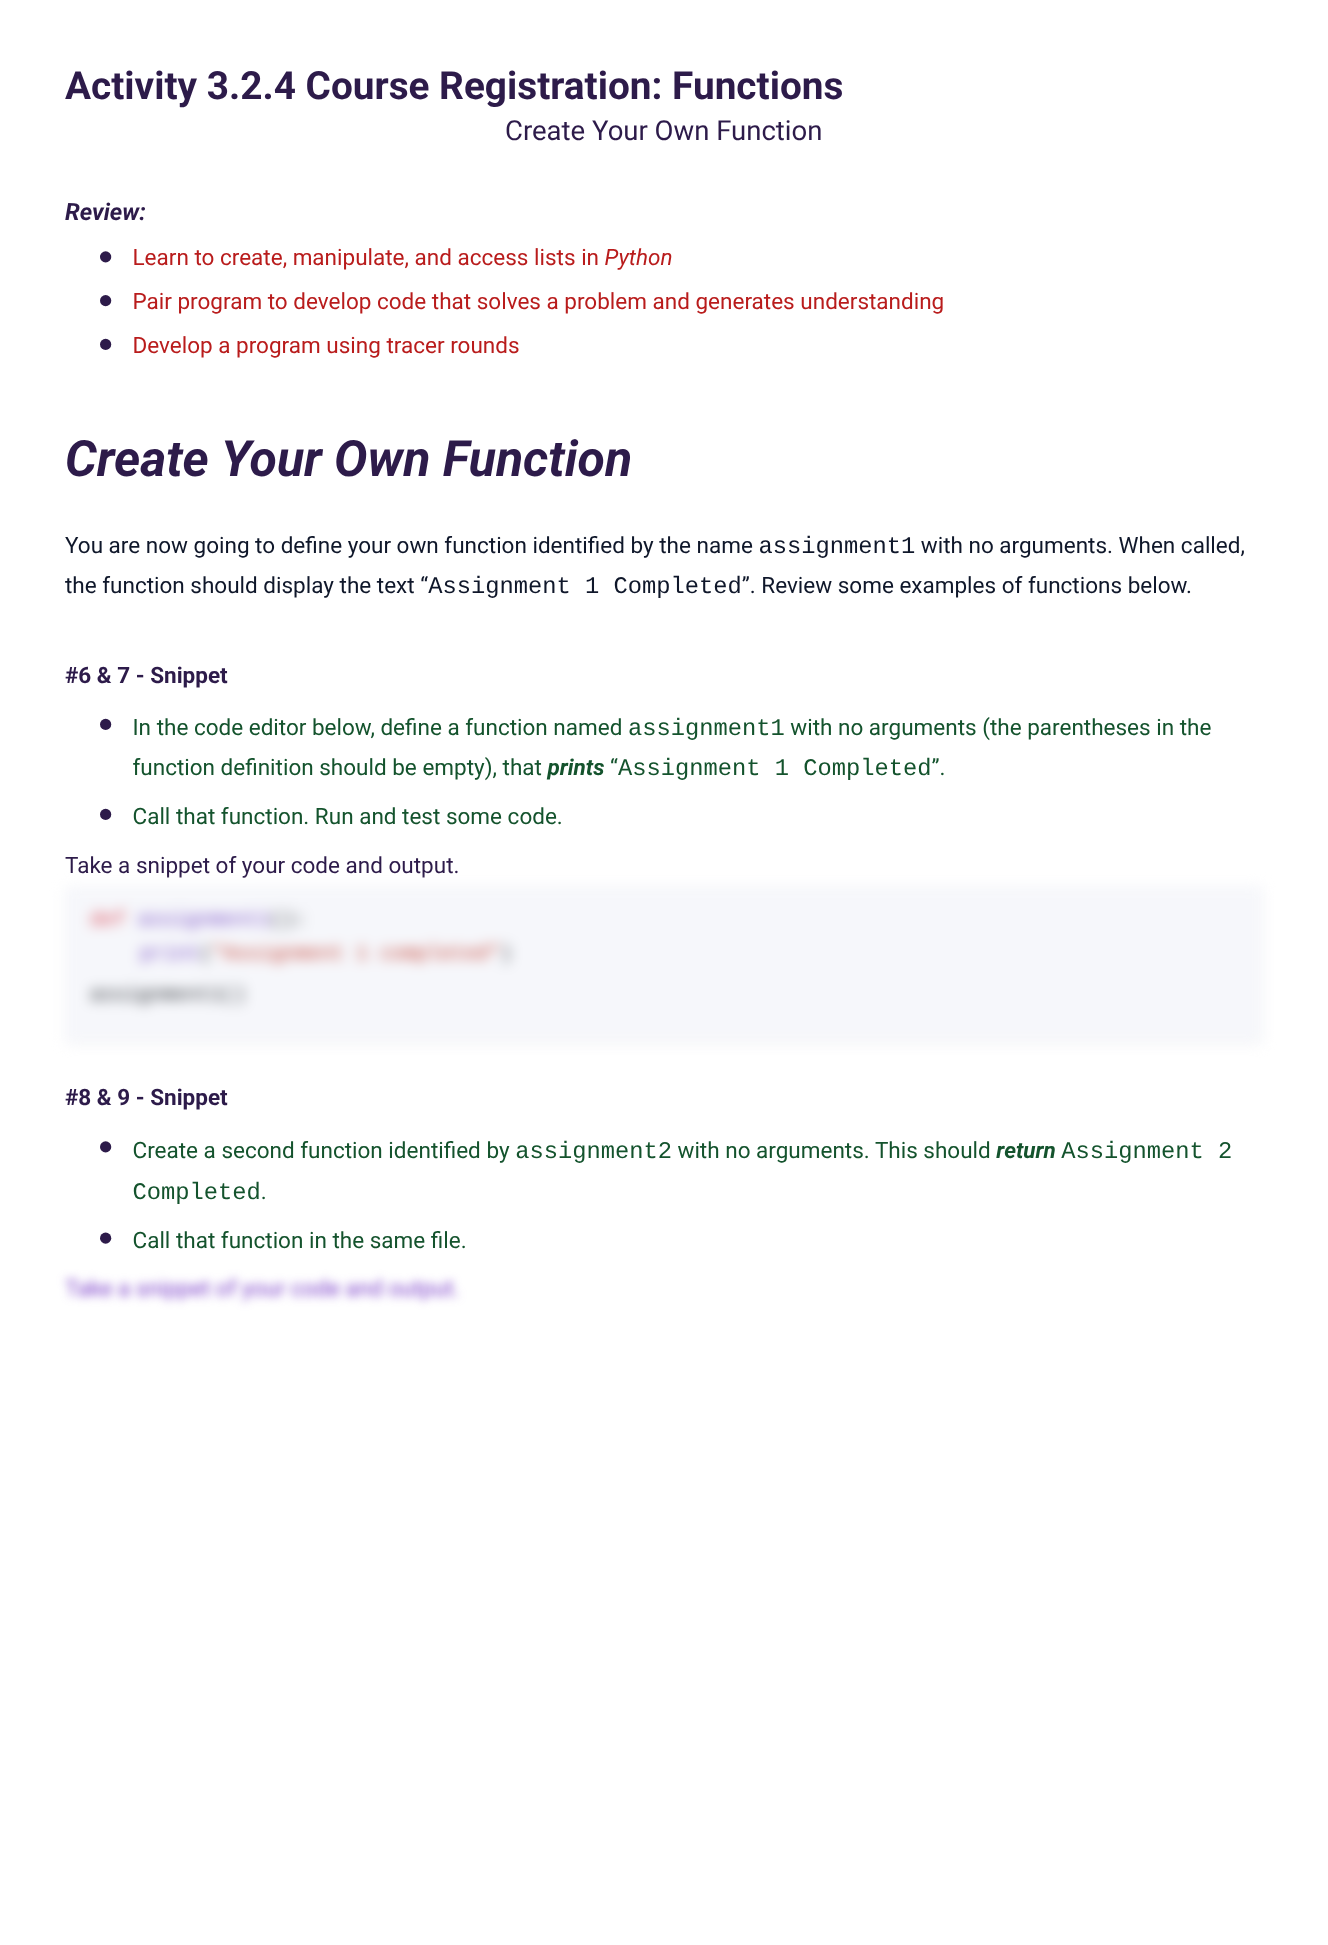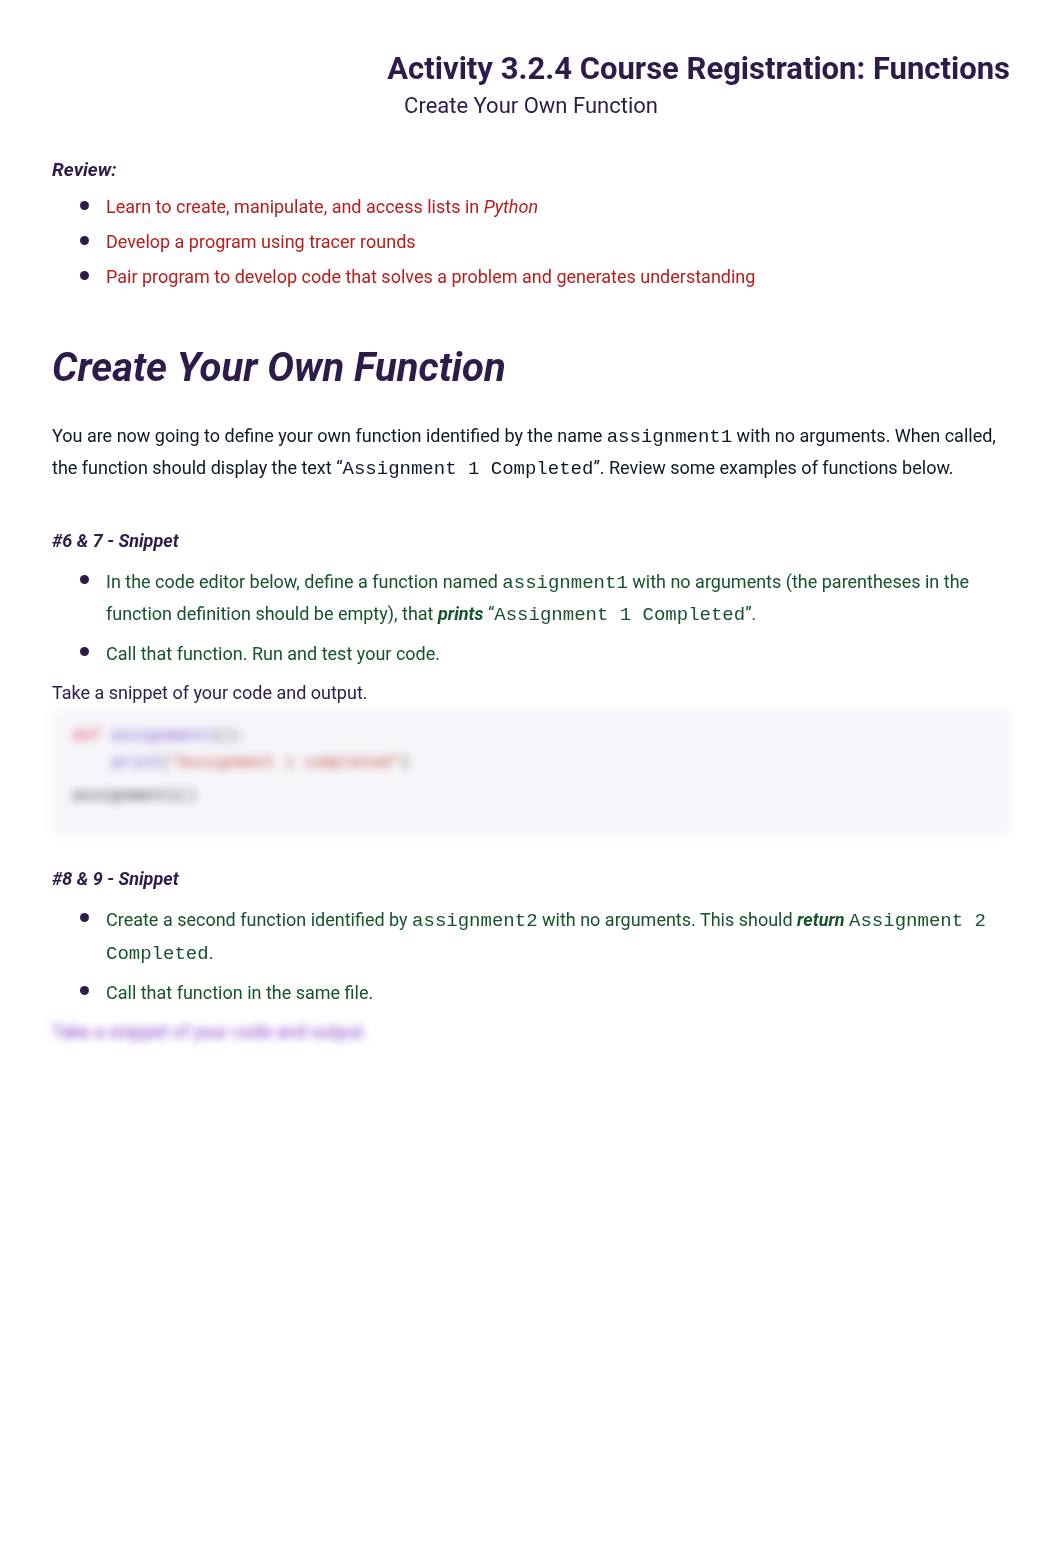--- a/index.html
+++ b/index.html
@@ -6,21 +6,21 @@
     body {
       width: 1062px;
       font-family: -apple-system, BlinkMacSystemFont, 'Segoe UI', Roboto, Helvetica, Arial, sans-serif;
       color: #2d1b4a;
       background: #fff;
       padding: 50px 52px;
     }
     .page-title {
       font-size: 31px;
       font-weight: 700;
-      text-align: right;
+      text-align: left;
       color: #2d1b4a;
       margin-bottom: 6px;
     }
     .page-subtitle {
       font-size: 22px;
       font-weight: 400;
       text-align: center;
       color: #2d1b4a;
       margin-bottom: 40px;
     }
@@ -64,21 +64,20 @@
     }
     p.body-text {
       font-size: 18px;
       color: #0f172a;
       line-height: 1.7;
       margin-bottom: 44px;
     }
     .snippet-label {
       font-size: 18px;
       font-weight: 700;
-      font-style: italic;
       color: #2d1b4a;
       margin-bottom: 12px;
     }
     ul.task-list {
       list-style: none;
       padding-left: 24px;
       margin-bottom: 8px;
     }
     ul.task-list li {
       position: relative;
@@ -129,36 +128,36 @@
 <body>
 
 <h1 class="page-title">Activity 3.2.4 Course Registration: Functions</h1>
 <div class="page-subtitle">Create Your Own Function</div>
 
 <div class="section-label">Review:</div>
 <ul class="goals-list">
   <li>
     <span>Learn to create, manipulate, and access lists in </span><span class="italic">Python</span>
   </li>
+  <li>Pair program to develop code that solves a problem and generates understanding</li>
   <li>Develop a program using tracer rounds</li>
-  <li>Pair program to develop code that solves a problem and generates understanding</li>
 </ul>
 
 <h2 class="section-heading">Create Your Own Function</h2>
 
 <p class="body-text">
   <span>You are now going to define your own function identified by the name </span><span class="mono">assignment1</span><span> with no arguments. When called, the function should display the text </span><span>“</span><span class="mono">Assignment 1 Completed</span><span>”</span><span>. Review some examples of functions below.</span>
 </p>
 
 <div class="snippet-label">#6 &amp; 7 - Snippet</div>
 <ul class="task-list">
   <li>
     <span>In the code editor below, define a function named </span><span class="mono">assignment1</span><span> with no arguments (the parentheses in the function definition should be empty), that </span><span class="bold italic">prints</span><span> “</span><span class="mono">Assignment 1 Completed</span><span>”.</span>
   </li>
-  <li>Call that function. Run and test your code.</li>
+  <li>Call that function. Run and test some code.</li>
 </ul>
 <div class="take-snippet">Take a snippet of your code and output.</div>
 
 <div class="code-block">
   <div>
     <span class="kw">def</span>
     <span class="fn">assignment1</span><span class="plain">():</span>
   </div>
   <div style="padding-left: 40px;">
     <span class="fn">print</span><span class="plain">(</span><span class="str">"Assignment 1 completed"</span><span class="plain">)</span>

